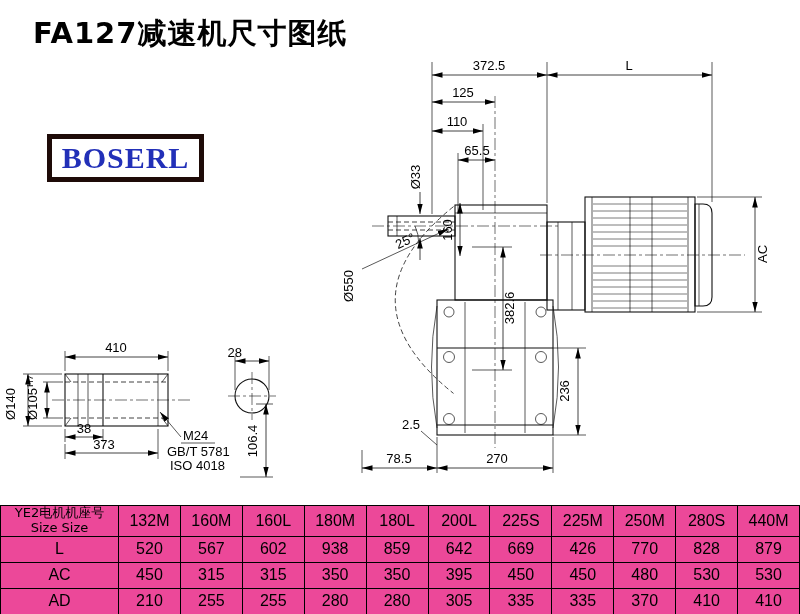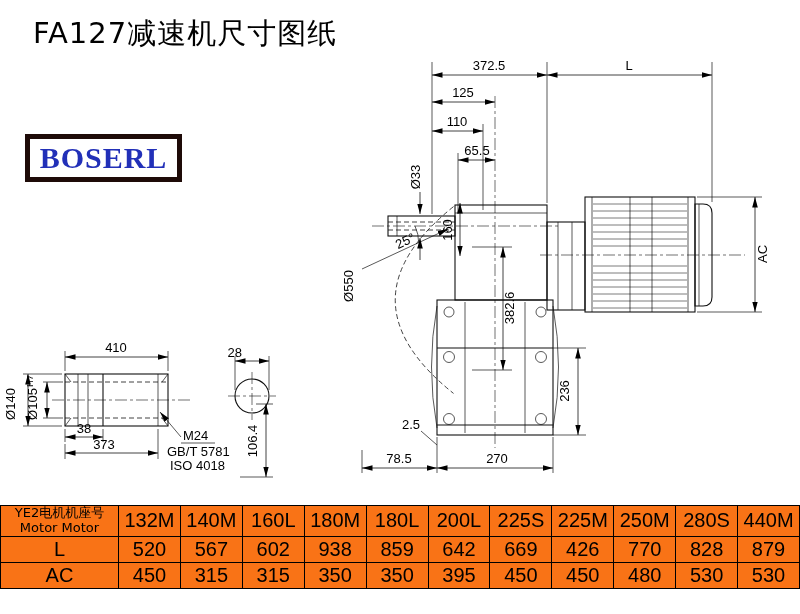--- a/index.html
+++ b/index.html
@@ -1,32 +1,32 @@
 <!DOCTYPE html>
 <html><head>
 <meta charset="utf-8">
 <style>
   * { margin:0; padding:0; box-sizing:border-box; }
   html,body { width:800px; height:614px; }
   body { background:#ffffff; font-family:"Liberation Sans", sans-serif; position:relative; overflow:hidden; color:#000; }
   .page { position:absolute; inset:0; }
-  .title { position:absolute; left:33px; top:14px; font-size:29px; font-weight:normal; letter-spacing:1px; font-family:"DejaVu Sans","Liberation Sans",sans-serif; }
-  .logo { position:absolute; left:25px; top:134px; width:157px; height:48px; border:5px solid #1e0b08; background:#fff; display:flex; align-items:center; justify-content:center; }
+  .title { position:absolute; left:33px; top:14px; font-size:29px; font-weight:bold; letter-spacing:1px; font-family:"DejaVu Sans","Liberation Sans",sans-serif; }
+  .logo { position:absolute; left:47px; top:134px; width:157px; height:48px; border:5px solid #1e0b08; background:#fff; display:flex; align-items:center; justify-content:center; }
   .logo span { font-family:"Liberation Serif", serif; font-size:30px; font-weight:bold; letter-spacing:1px; color:#2230b8; }
   svg.drawing { position:absolute; left:0; top:0; }
   svg .ln { stroke:#111; stroke-width:1.1; fill:none; }
   svg .tn { stroke:#111; stroke-width:0.7; fill:none; }
   svg .dm { stroke:#111; stroke-width:0.8; fill:none; }
   svg .cl { stroke:#111; stroke-width:0.6; fill:none; stroke-dasharray:12 3 3 3; }
   svg .hd { stroke:#111; stroke-width:0.8; fill:none; stroke-dasharray:5 3; }
   svg .rib { stroke:#111; stroke-width:0.55; fill:none; }
   svg text.dt { font-family:"Liberation Sans",sans-serif; font-size:13px; fill:#000; }
   svg text.dts { font-family:"Liberation Sans",sans-serif; font-size:9.5px; fill:#000; }
-  table.spec { position:absolute; left:0; top:505px; width:800px; border-collapse:collapse; table-layout:fixed; background:#f97316; }
-  table.spec th, table.spec td { border:1px solid #000; text-align:center; vertical-align:middle; height:26px; padding:0; font-weight:normal; font-size:20px; }
+  table.spec { position:absolute; left:0; top:505px; width:800px; border-collapse:collapse; table-layout:fixed; background:#ec4899; }
+  table.spec th, table.spec td { border:1px solid #000; text-align:center; vertical-align:middle; height:26px; padding:0; font-weight:normal; font-size:16px; }
   table.spec .head-cell { width:118px; font-size:13px; line-height:1.15; font-family:"DejaVu Sans","Liberation Sans",sans-serif; }
 </style>
 </head>
 <body>
 
 <div class="page">
 
   <h1 class="title">FA127减速机尺寸图纸</h1>
 
   <div class="logo" style="border-color: rgb(30, 11, 8);">
@@ -209,24 +209,24 @@
       <line class="dm" x1="266" y1="404" x2="266" y2="477" marker-start="url(#as)" marker-end="url(#ae)"></line>
       <text class="dt" transform="translate(257,441) rotate(-90)" text-anchor="middle">106.4</text>
     </g>
   </svg>
 
   <table class="spec">
     <thead>
       <tr>
         <th class="head-cell">
           <div>YE2电机机座号</div>
-          <div>Motor Motor</div>
+          <div>Size Size</div>
         </th>
       <th>132M</th>
-          <th>140M</th>
+          <th>160M</th>
           <th>160L</th>
           <th>180M</th>
           <th>180L</th>
           <th>200L</th>
           <th>225S</th>
           <th>225M</th>
           <th>250M</th>
           <th>280S</th>
           <th>440M</th>
         </tr>
@@ -253,16 +253,30 @@
           <td>315</td>
           <td>350</td>
           <td>350</td>
           <td>395</td>
           <td>450</td>
           <td>450</td>
           <td>480</td>
           <td>530</td>
           <td>530</td>
         </tr>
+        <tr>
+          <th>AD</th>
+          <td>210</td>
+          <td>255</td>
+          <td>255</td>
+          <td>280</td>
+          <td>280</td>
+          <td>305</td>
+          <td>335</td>
+          <td>335</td>
+          <td>370</td>
+          <td>410</td>
+          <td>410</td>
+        </tr>
       </tbody>
   </table>
 
 </div>
 
 </body></html>

